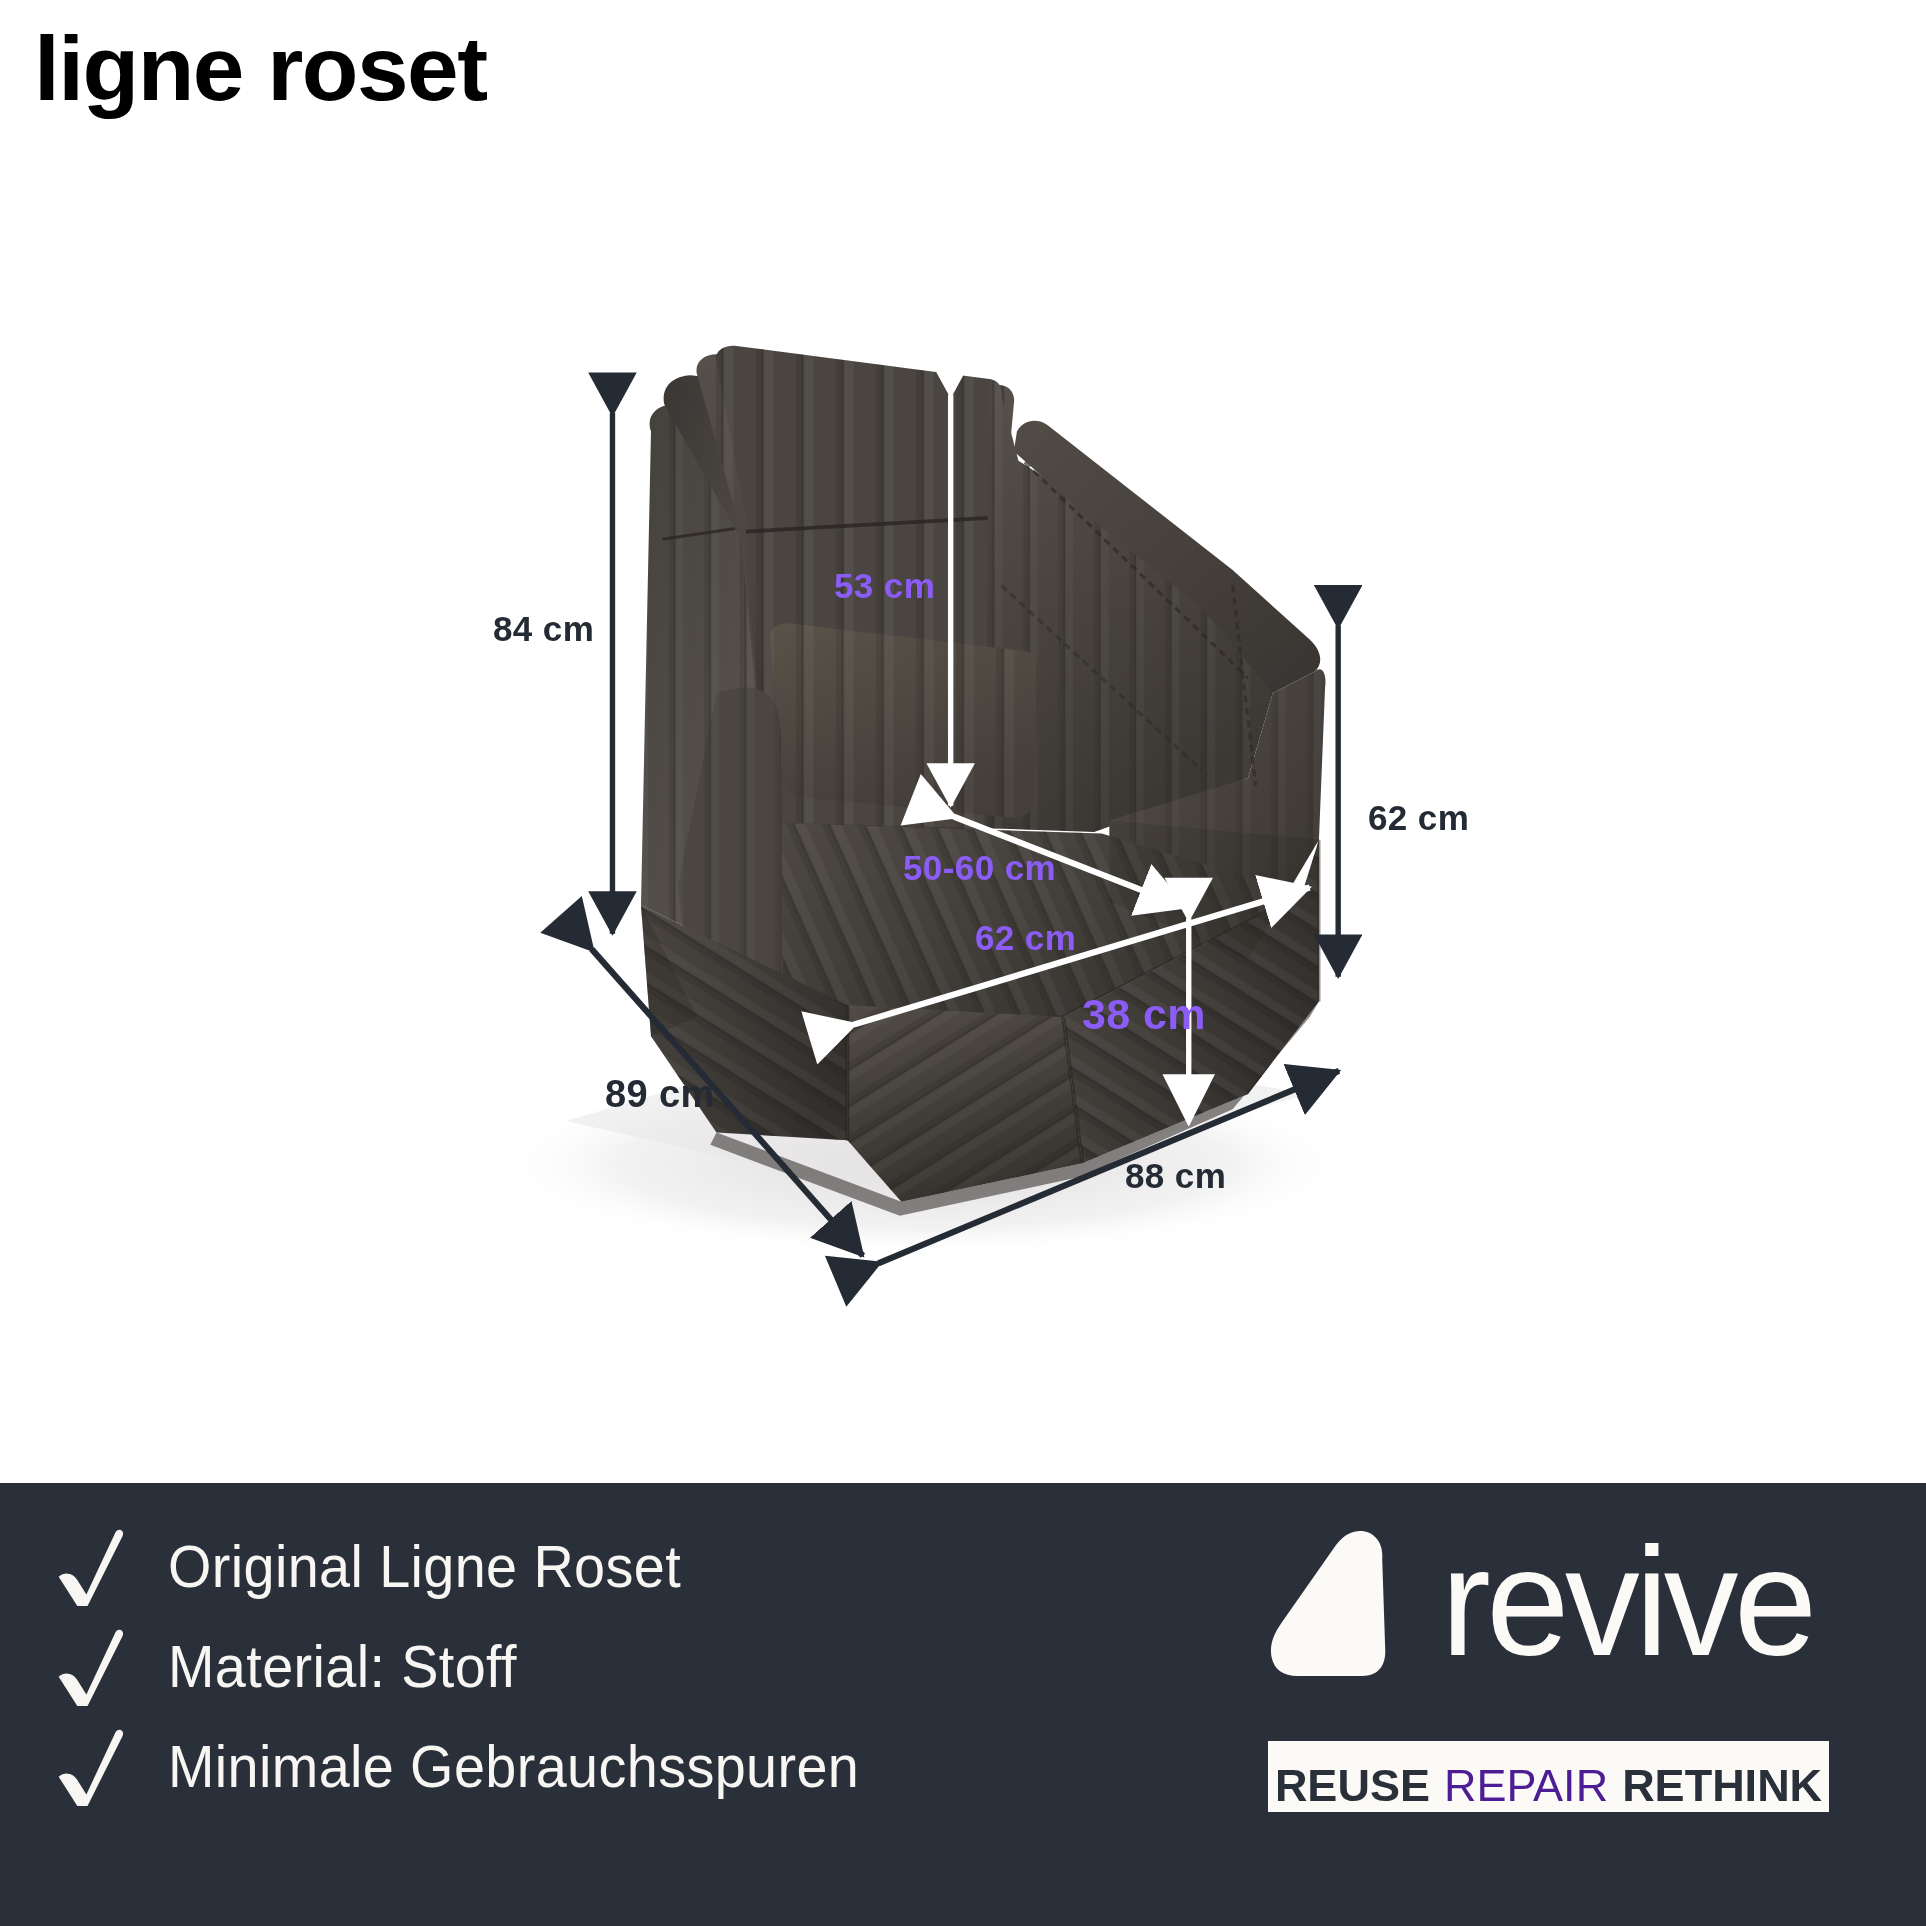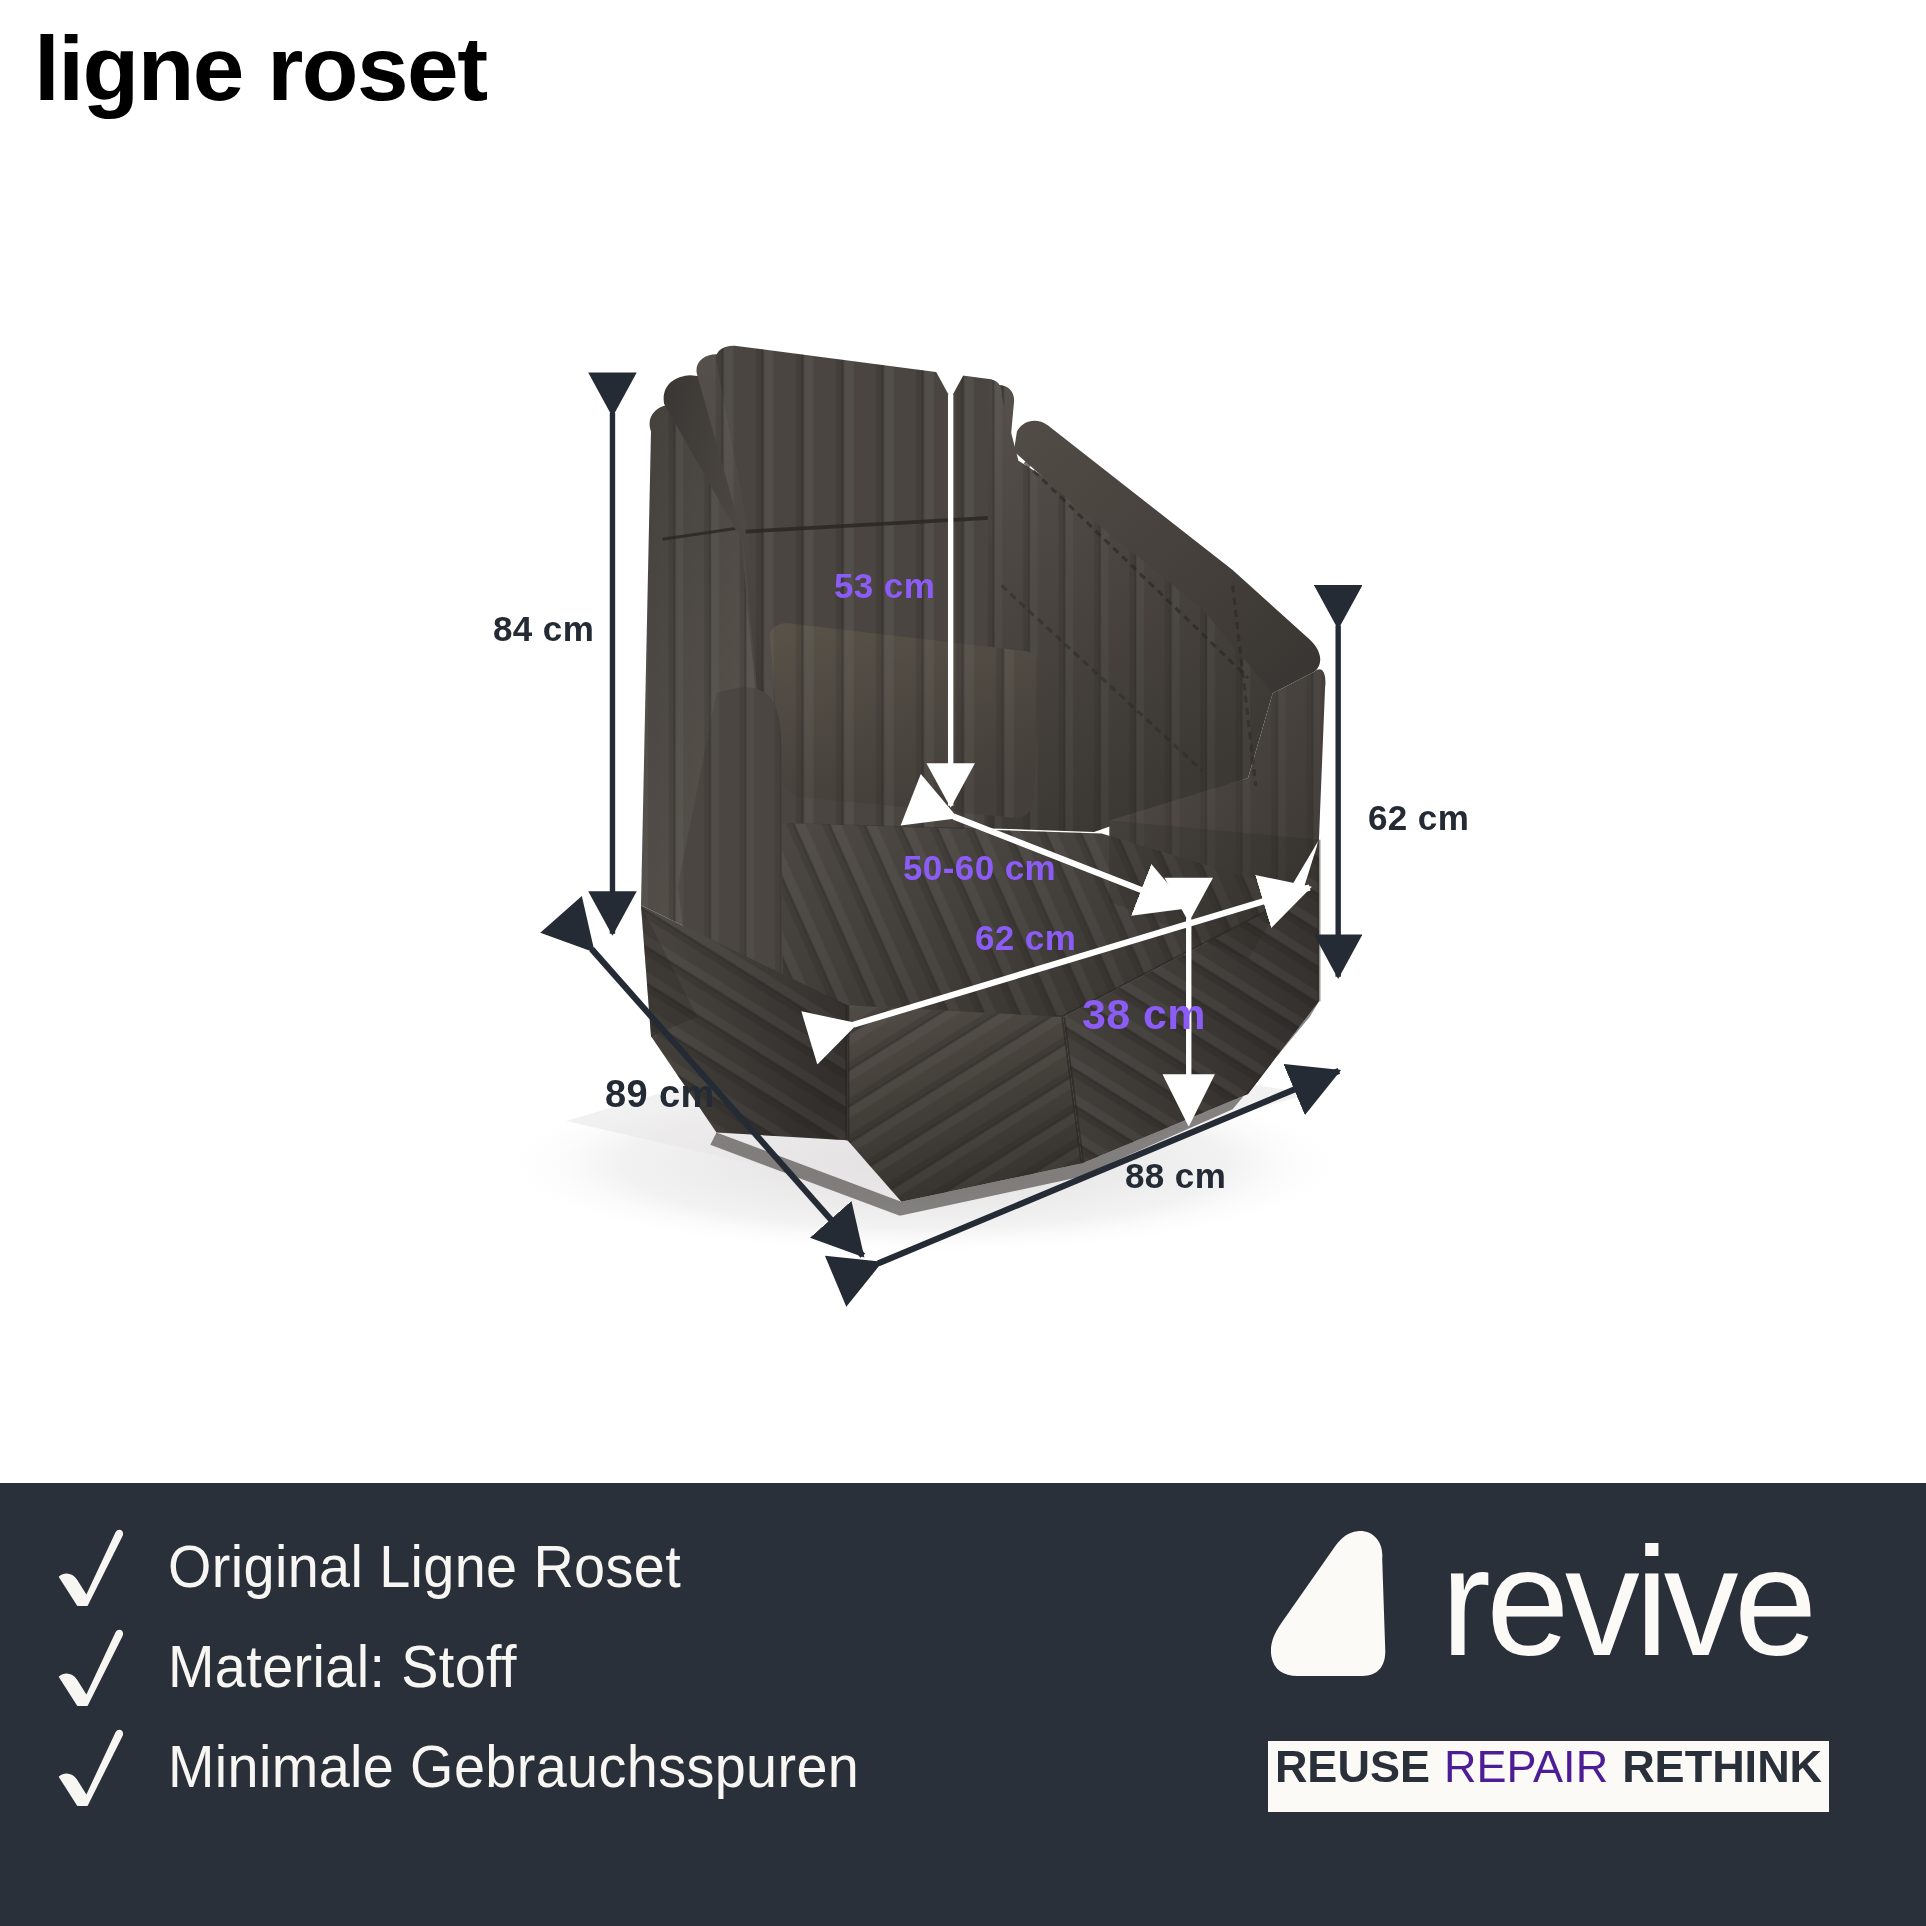--- a/index.html
+++ b/index.html
@@ -94,21 +94,21 @@
     color:#fbfaf7;
     letter-spacing:-4.6px;
     line-height:1;
     transform:scaleX(0.97);
     transform-origin:left center;
   }
   #revive-tagline-box{
     margin-top:40px;
     background:#fbfaf7;
     width:561px;height:71px;
-    display:flex;align-items:flex-start;justify-content:center;
+    display:flex;align-items:flex-end;justify-content:center;
   }
   .tag-strong{
     font-family:"Liberation Sans", sans-serif;
     font-weight:700;font-size:45px;color:#2a303a;letter-spacing:0px;
   }
   .tag-light{
     font-family:"Liberation Sans", sans-serif;
     font-weight:400;font-size:45px;color:#4c1d95;letter-spacing:0px;
   }
   .tag-sp{display:inline-block;width:14px;}

